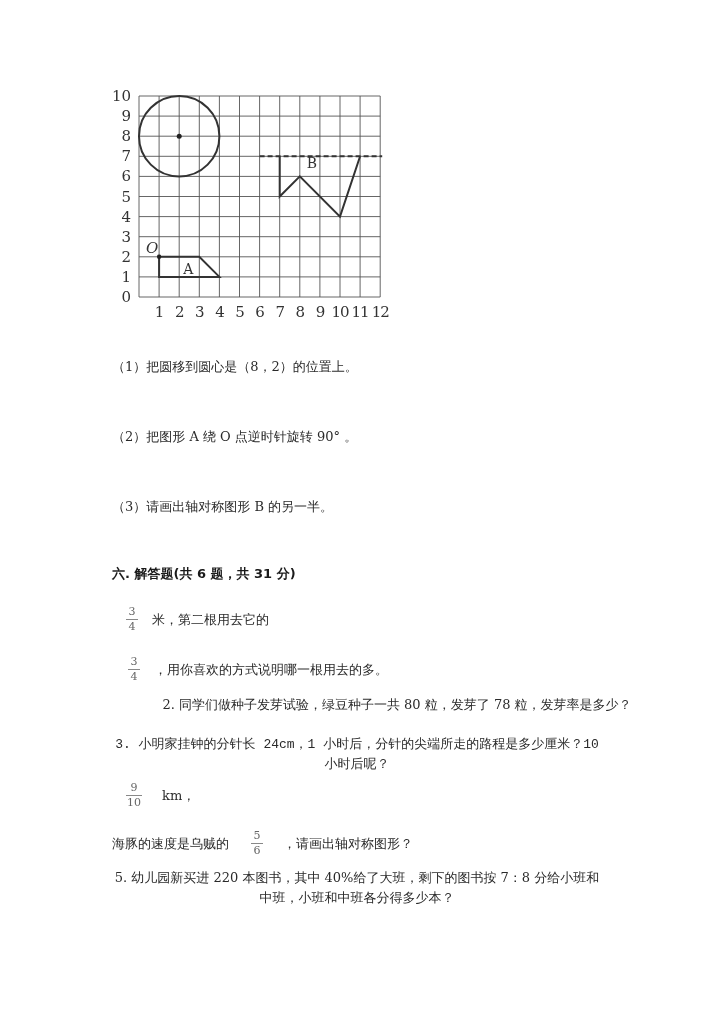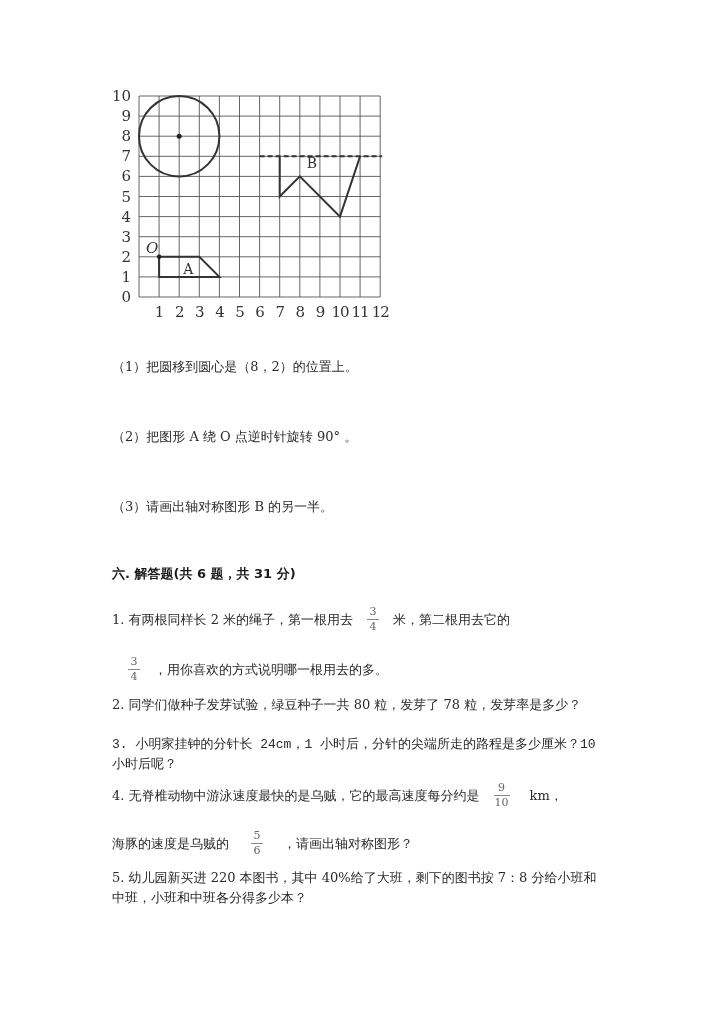--- a/index.html
+++ b/index.html
@@ -27,20 +27,21 @@
       left: 0;
       top: 0;
     }
     .line {
       position: absolute;
       left: 112px;
       font-size: 13px;
       line-height: 20px;
       white-space: nowrap;
       color: #2a2a2a;
+      text-align: center;
     }
     .line.wrap {
       white-space: normal;
       width: 490px;
     }
     .section-title {
       position: absolute;
       left: 112px;
       top: 565px;
       font-size: 13px;
@@ -133,40 +134,40 @@
     </svg>
 </div>
 
 <div class="line" style="top:357px;">（1）把圆移到圆心是（8，2）的位置上。</div>
 <div class="line" style="top:427px;">（2）把图形 A 绕 O 点逆时针旋转 90° 。</div>
 <div class="line" style="top:497px;">（3）请画出轴对称图形 B 的另一半。</div>
 
 <div class="section-title">六. 解答题(共 6 题，共 31 分)</div>
 
 <div class="line" style="top:606px;">
-  <span class="inline">1. 有两根同样长 2 米的绳子，第一根用去</span><span class="frac">
+  <span class="frac">
       <span>3</span>
       <span class="bar"></span>
       <span>4</span>
     </span><span class="inline">米，第二根用去它的</span>
 </div>
 <div class="line" style="top:656px; left:118px;">
   <span class="frac" style="margin-left:10px;">
       <span>3</span>
       <span class="bar"></span>
       <span>4</span>
     </span><span class="inline">，用你喜欢的方式说明哪一根用去的多。</span>
 </div>
 
-<div class="line wrap" style="top:695px;">2. 同学们做种子发芽试验，绿豆种子一共 80 粒，发芽了 78 粒，发芽率是多少？</div>
+<div class="line wrap" style="top:695px;margin-left:40px;">2. 同学们做种子发芽试验，绿豆种子一共 80 粒，发芽了 78 粒，发芽率是多少？</div>
 
 <div class="line wrap" style="top:735px;font-family:Liberation Mono, monospace;">3. 小明家挂钟的分针长 24cm，1 小时后，分针的尖端所走的路程是多少厘米？10 小时后呢？</div>
 
 <div class="line" style="top:782px;">
-  <span class="inline">4. 无脊椎动物中游泳速度最快的是乌贼，它的最高速度每分约是</span><span class="frac wide" style="margin:0 20px 0 14px;">
+  <span class="frac wide" style="margin:0 20px 0 14px;">
       <span>9</span>
       <span class="bar"></span>
       <span>10</span>
     </span><span class="inline">km，</span>
 </div>
 <div class="line" style="top:830px;">
   <span class="inline">海豚的速度是乌贼的</span><span class="frac" style="margin:0 20px 0 22px;">
       <span>5</span>
       <span class="bar"></span>
       <span>6</span>

